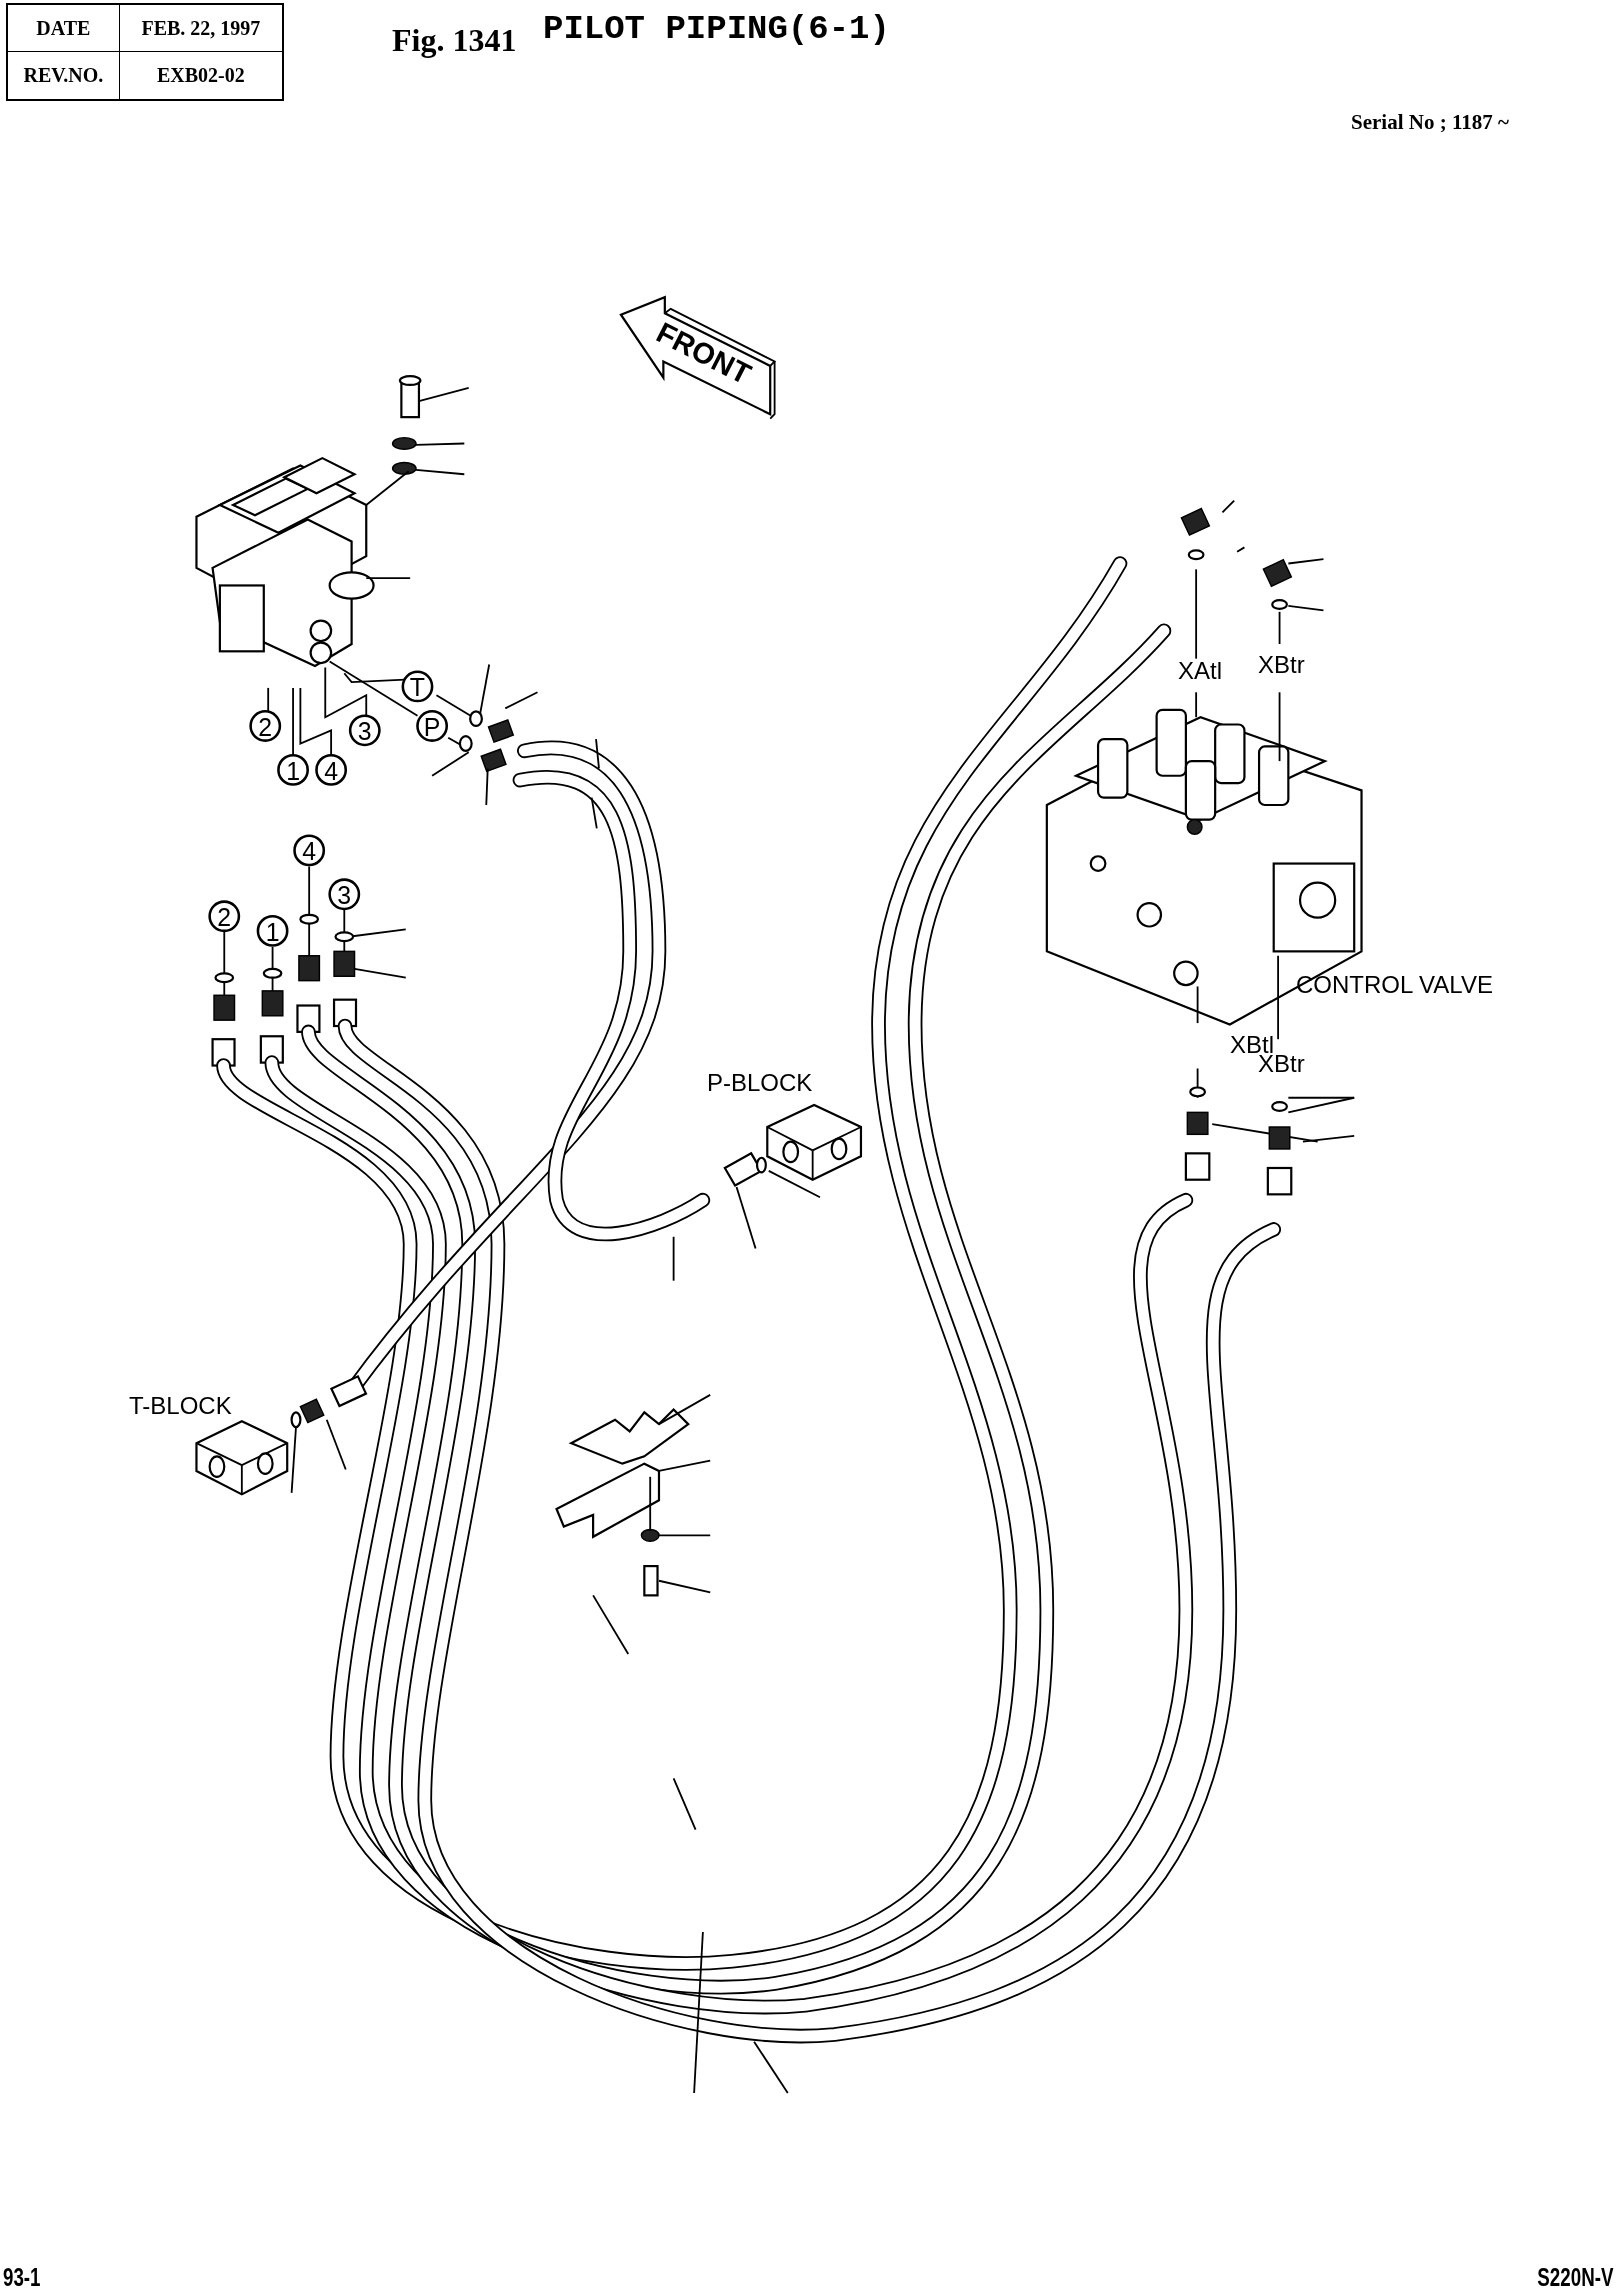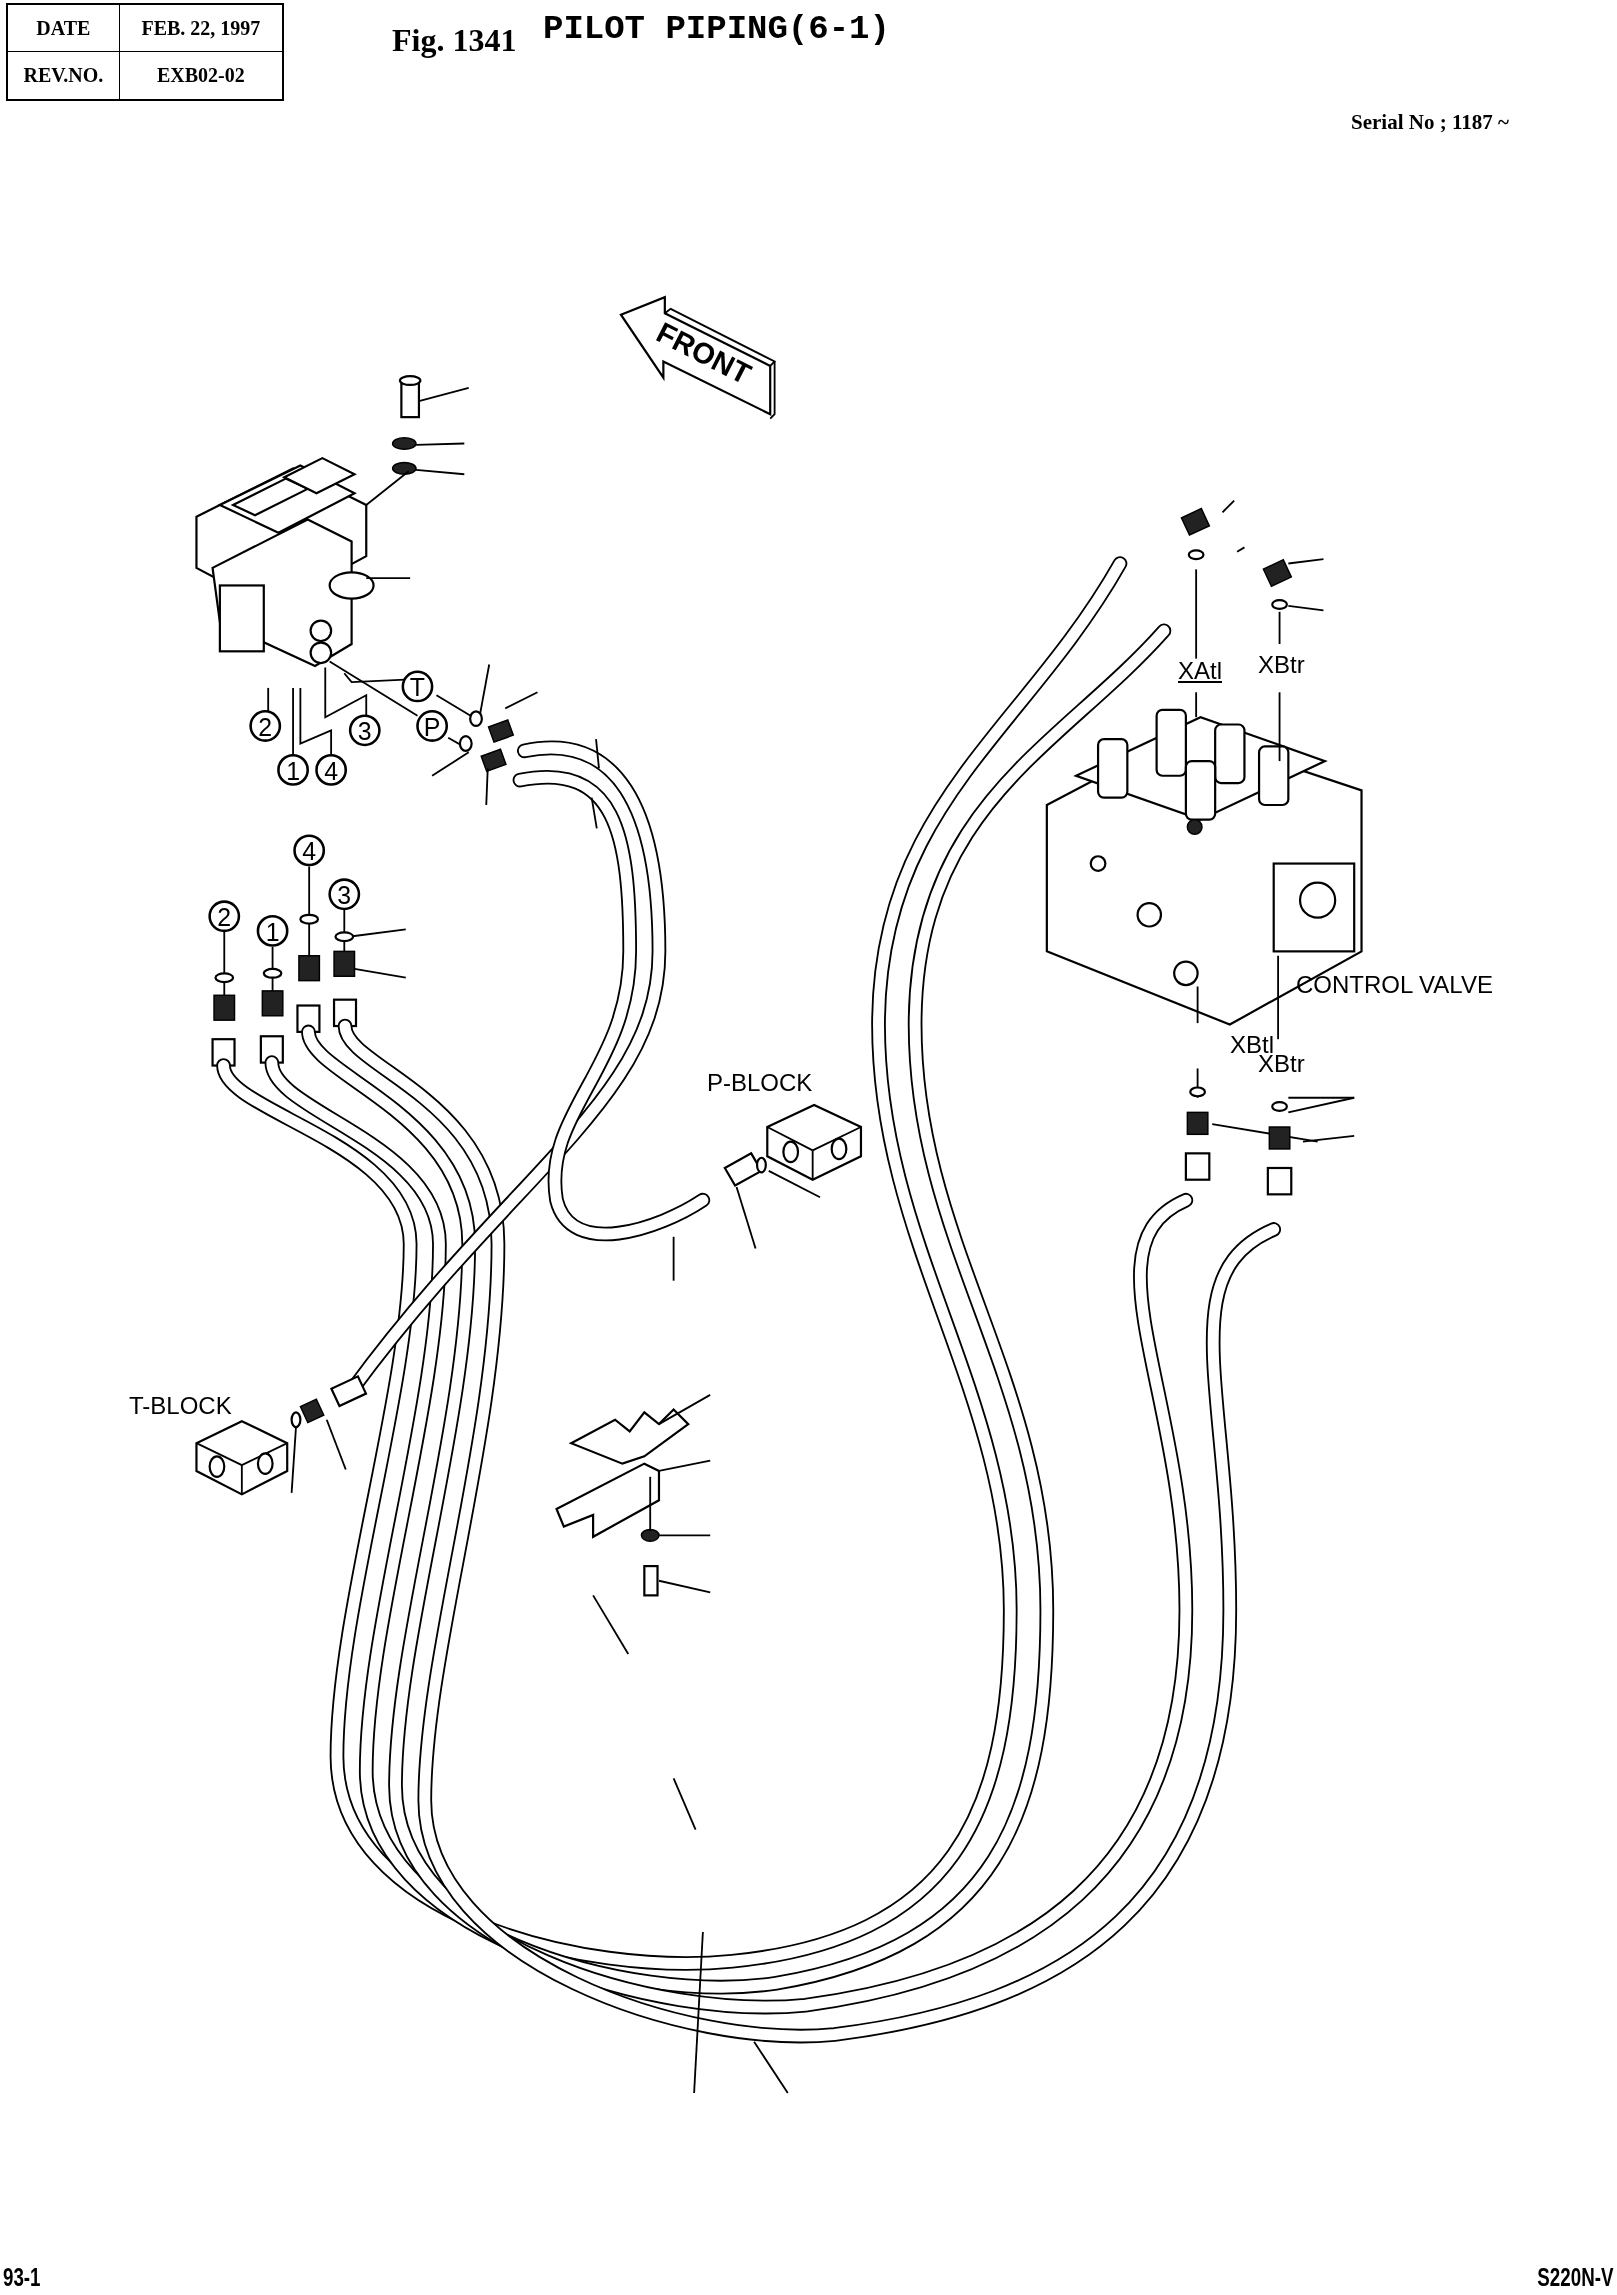--- a/index.html
+++ b/index.html
@@ -262,21 +262,21 @@
     <ellipse class="dark" cx="888" cy="2098" rx="12" ry="8"></ellipse>
     <rect class="part" x="880" y="2140" width="18" height="40"></rect>
     <line class="lead" x1="900" y1="1946" x2="970" y2="1906"></line>
     <line class="lead" x1="900" y1="2010" x2="970" y2="1996"></line>
     <line class="lead" x1="900" y1="2098" x2="970" y2="2098"></line>
     <line class="lead" x1="900" y1="2160" x2="970" y2="2176"></line>
     <line class="lead" x1="888" y1="2018" x2="888" y2="2092"></line>
   </g>
 </svg>
 
-<div class="lbl" style="left:1178px; top:657px;text-decoration:underline;">XAtl</div>
+<div class="lbl" style="left:1178px; top:657px;">XAtl</div>
 <div class="lbl" style="left:1258px; top:651px;">XBtr</div>
 <div class="lbl" style="left:1230px; top:1031px;">XBtl</div>
 <div class="lbl" style="left:1258px; top:1050px;">XBtr</div>
 <div class="lbl" style="left:1296px; top:971px;">CONTROL VALVE</div>
 <div class="lbl" style="left:707px; top:1069px;">P-BLOCK</div>
 <div class="lbl" style="left:129px; top:1392px;">T-BLOCK</div>
 
 <div class="footer-l">93-1</div>
 <div class="footer-r">S220N-V</div>
 

